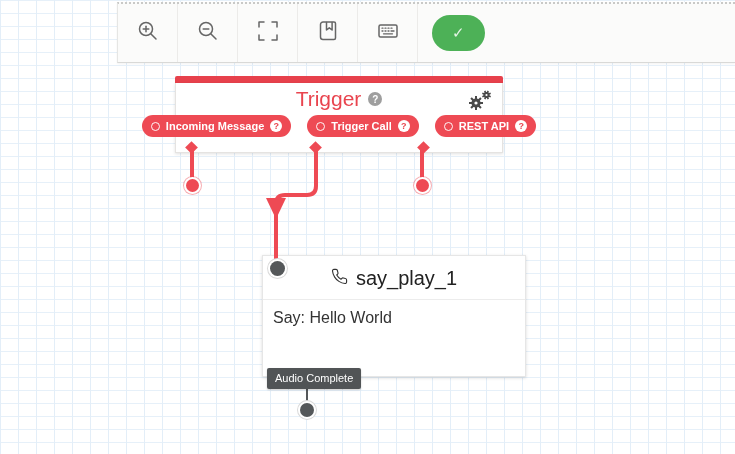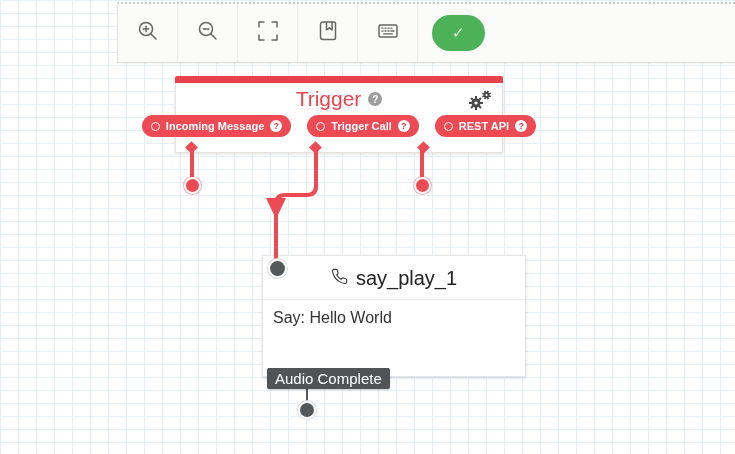--- a/index.html
+++ b/index.html
@@ -84,21 +84,21 @@
   .port-red{
     width:13px;height:13px;background:#ee4a54;
     box-shadow:0 0 0 2px #fff,0 0 0 3px rgba(238,74,84,.45);
   }
   .port-dark{
     background:#55585a;
     box-shadow:0 0 0 2px #fff,0 0 0 3px #dadada;
   }
   .tooltip-label{
     position:absolute;left:267px;top:368px;height:21px;line-height:21px;z-index:6;
-    background:#515456;color:#fff;font-size:15px;padding:0 8px;border-radius:2px;
+    background:#515456;color:#fff;font-size:11px;padding:0 8px;border-radius:2px;
     box-shadow:0 1px 2px rgba(0,0,0,.2);white-space:nowrap;
   }
 </style>
 </head>
 <body>
 
 <div class="canvas"></div>
 
 <div class="toolbar">
   <div class="tb-cell">

